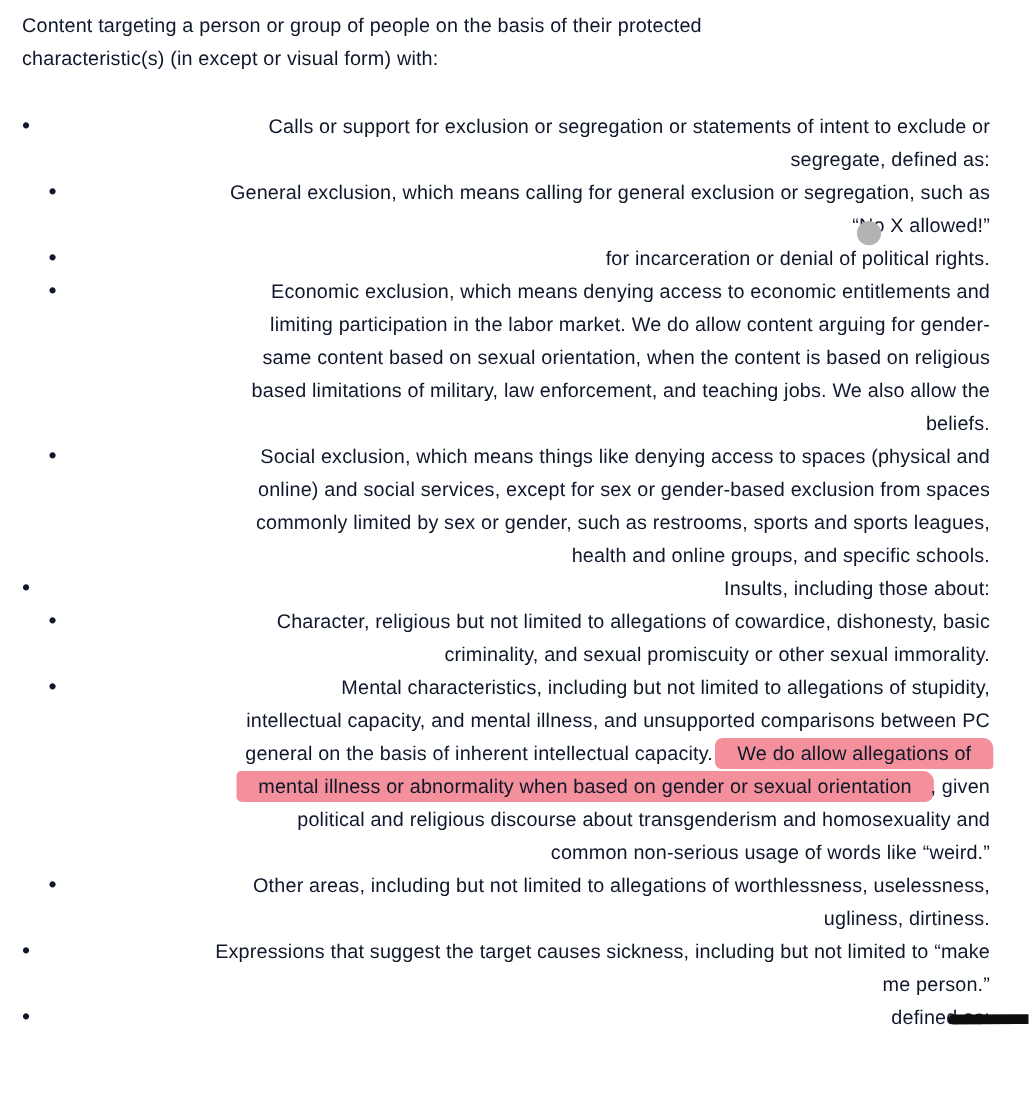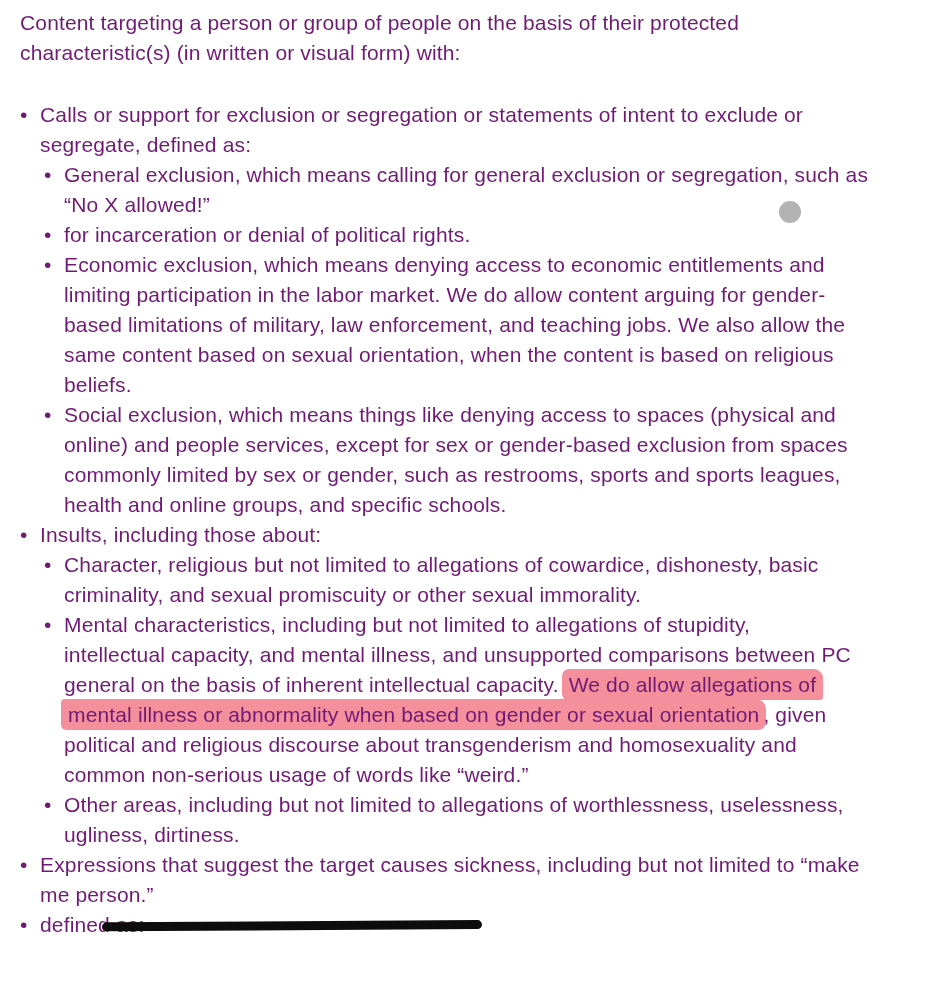--- a/index.html
+++ b/index.html
@@ -10,40 +10,41 @@
     height: 1000px;
     overflow: hidden;
   }
   .page {
     position: relative;
     box-sizing: border-box;
     width: 935px;
     height: 1000px;
     padding: 8px 35px 0 20px;
     font-family: "Liberation Sans", sans-serif;
-    font-size: 21px;
+    font-size: 18px;
     line-height: 30px;
     letter-spacing: 0.15px;
-    color: #701a75;
+    color: #0f172a;
   }
   .ln {
     display: block;
     white-space: nowrap;
   }
   p.intro {
     margin: 0 0 32px 0;
   }
   ul {
     list-style: none;
     margin: 0;
     padding: 0;
   }
   ul.l1 > li {
     position: relative;
     padding-left: 20px;
+    text-align: right;
   }
   ul.l1 > li::before {
     content: "\2022";
     position: absolute;
     left: 0;
     top: 0;
     font-size: 21px;
   }
   ul.l2 > li {
     position: relative;
@@ -52,21 +53,21 @@
   ul.l2 > li::before {
     content: "\2022";
     position: absolute;
     left: 4px;
     top: 0;
     font-size: 21px;
   }
   mark.hl {
     background: #f3909c;
     color: inherit;
-    padding: 4px 7px;
+    padding: 4px 20px;
     margin: 0 -3px;
   }
   mark.hl.hl-a { border-radius: 7px 9px 3px 6px; }
   mark.hl.hl-b { border-radius: 4px 10px 8px 5px; }
   .redact-wrap {
     position: relative;
   }
   .redact-bar {
     position: absolute;
     left: -14px;
@@ -87,46 +88,46 @@
     background: #b3b3b3;
   }
 </style>
 </head>
 <body>
 
 <div class="page">
 
   <p class="intro">
     <span class="ln">Content targeting a person or group of people on the basis of their protected</span>
-    <span class="ln">characteristic(s) (in written or visual form) with:</span>
+    <span class="ln">characteristic(s) (in except or visual form) with:</span>
   </p>
 
   <ul class="l1">
 
     <li>
       <span class="ln">Calls or support for exclusion or segregation or statements of intent to exclude or</span>
       <span class="ln">segregate, defined as:</span>
       <ul class="l2">
         <li>
           <span class="ln">General exclusion, which means calling for general exclusion or segregation, such as</span>
           <span class="ln">“No X allowed!”</span>
         </li>
         <li>
           <span class="ln">for incarceration or denial of political rights.</span>
         </li>
         <li>
           <span class="ln">Economic exclusion, which means denying access to economic entitlements and</span>
           <span class="ln">limiting participation in the labor market. We do allow content arguing for gender-</span>
+          <span class="ln">same content based on sexual orientation, when the content is based on religious</span>
           <span class="ln">based limitations of military, law enforcement, and teaching jobs. We also allow the</span>
-          <span class="ln">same content based on sexual orientation, when the content is based on religious</span>
           <span class="ln">beliefs.</span>
         </li>
         <li>
           <span class="ln">Social exclusion, which means things like denying access to spaces (physical and</span>
-          <span class="ln">online) and people services, except for sex or gender-based exclusion from spaces</span>
+          <span class="ln">online) and social services, except for sex or gender-based exclusion from spaces</span>
           <span class="ln">commonly limited by sex or gender, such as restrooms, sports and sports leagues,</span>
           <span class="ln">health and online groups, and specific schools.</span>
         </li>
       </ul>
     </li>
 
     <li>
       <span class="ln">Insults, including those about:</span>
       <ul class="l2">
         <li>

